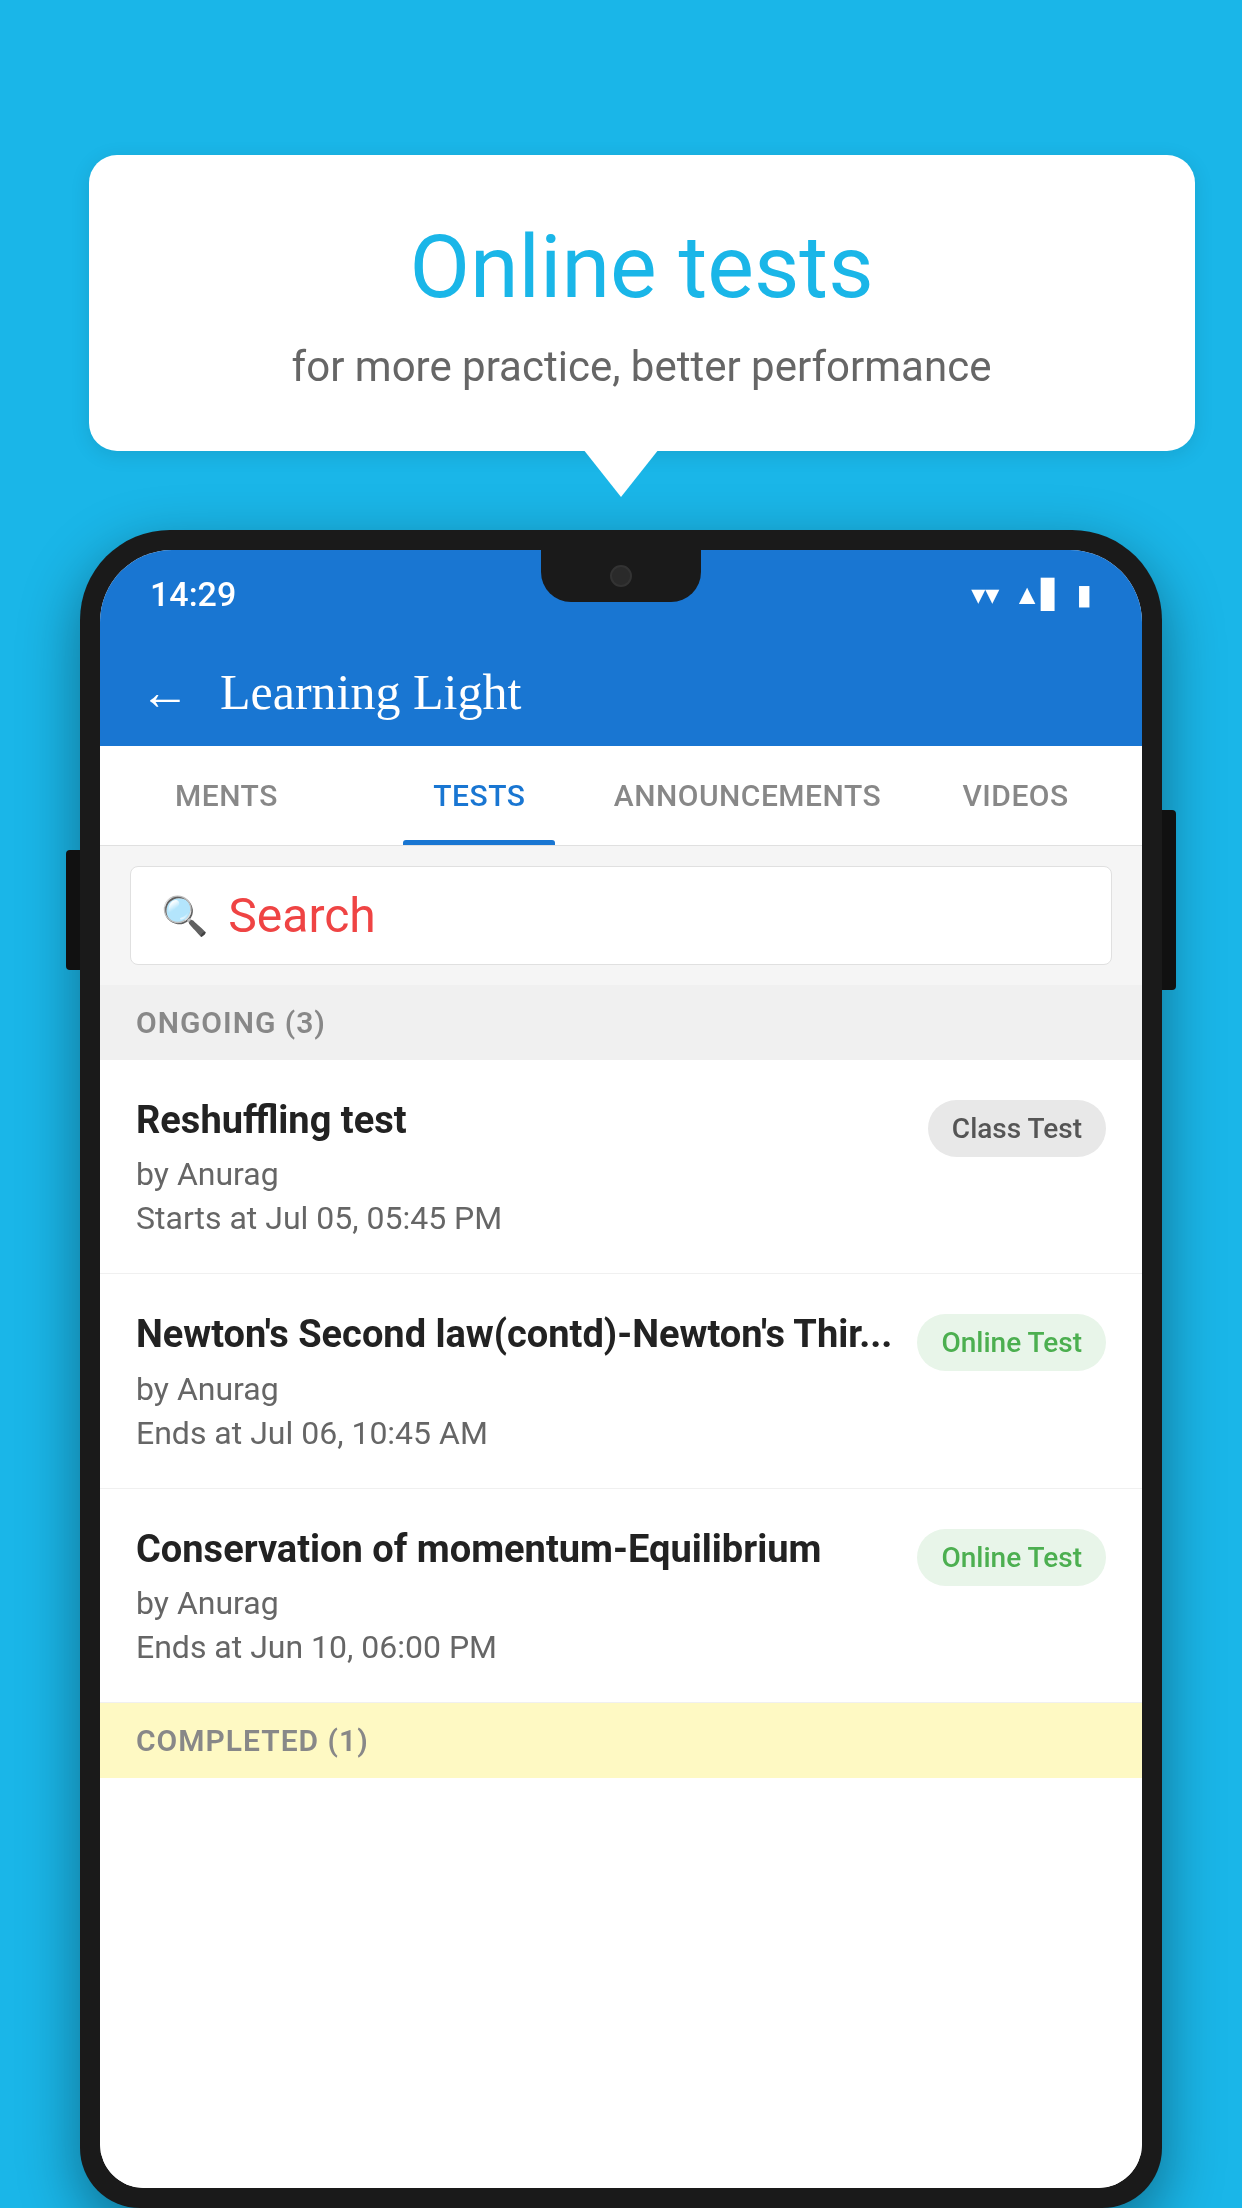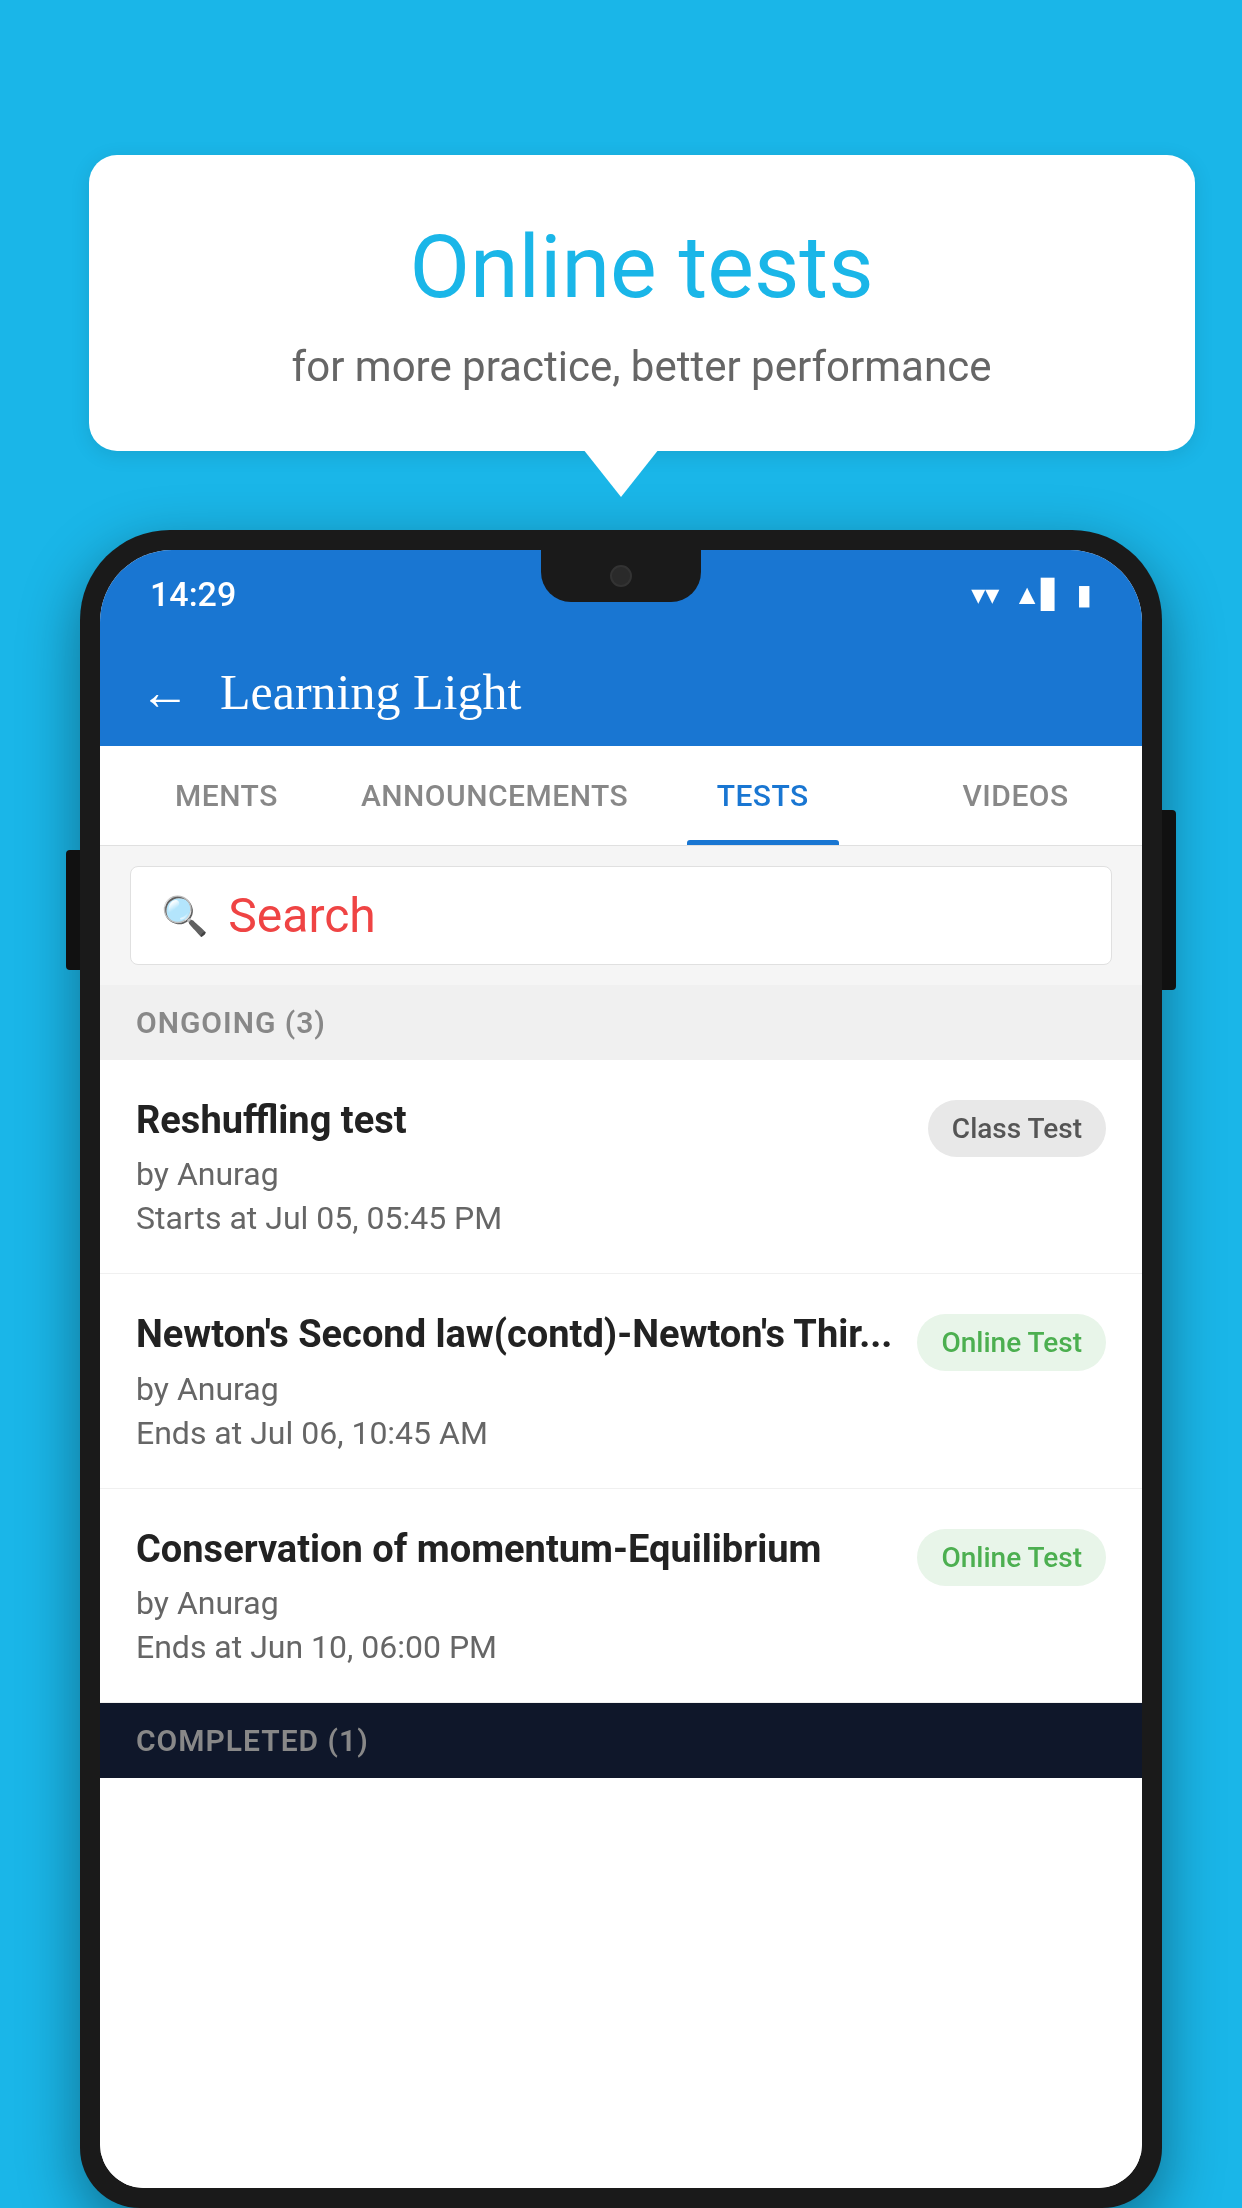--- a/index.html
+++ b/index.html
@@ -285,21 +285,21 @@
       background: #e8e8e8;
       color: #555;
     }
 
     .badge-online {
       background: #e8f5e9;
       color: #4caf50;
     }
 
     .completed-header {
-      background: #0f172a;
+      background: #fef9c3;
       padding: 20px 36px;
       font-size: 30px;
       color: #888;
       font-weight: 600;
       letter-spacing: 1px;
     }
 
     
     .phone-side-btn-left {
       position: absolute;
@@ -353,25 +353,25 @@
 
     <div class="app-header">
       <span class="back-arrow">←</span>
       <span class="app-title">Learning Light</span>
     </div>
 
     <div class="tabs-bar">
       <div class="tab-item">
         <span>MENTS</span>
       </div>
+      <div class="tab-item active">
+        <span>TESTS</span>
+      </div>
       <div class="tab-item">
         <span>ANNOUNCEMENTS</span>
-      </div>
-      <div class="tab-item active">
-        <span>TESTS</span>
       </div>
       <div class="tab-item">
         <span>VIDEOS</span>
       </div>
     </div>
 
     <div class="search-container">
       <div class="search-bar">
         <span class="search-icon-svg">🔍</span>
         <span class="search-placeholder">Search</span>

